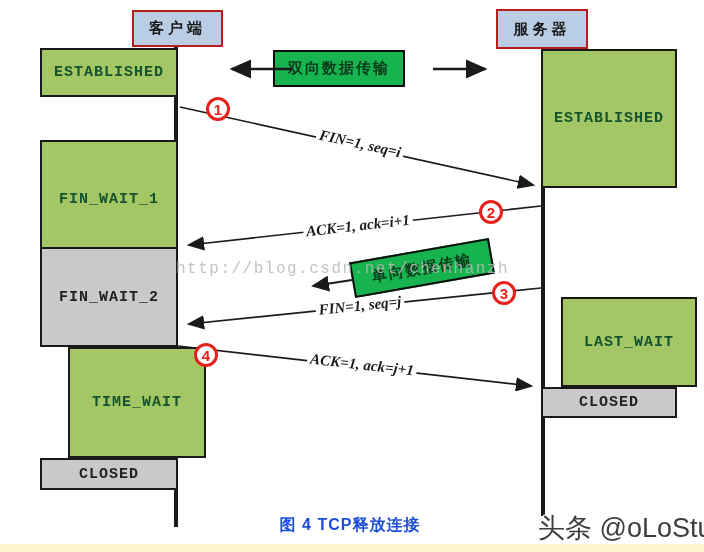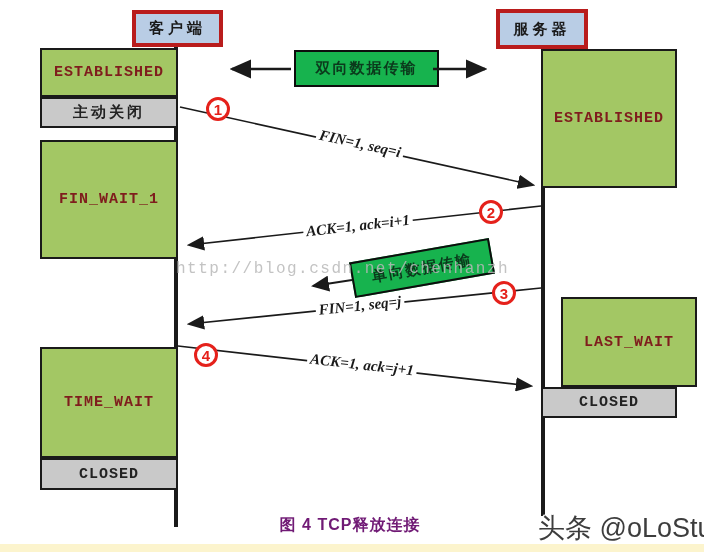--- a/index.html
+++ b/index.html
@@ -9,30 +9,30 @@
   }
   
   .timeline { position:absolute; width:4px; background:#1a1a1a; z-index:0; }
   .timeline.client { left:174px; top:44px; height:483px; }
   .timeline.server { left:541px; top:47px; height:469px; }
   
   .block {
     position:absolute; border:2px solid #1a1a1a; z-index:1;
     display:flex; align-items:center; justify-content:center;
     font-family:"Liberation Mono","DejaVu Sans Mono",monospace;
-    font-weight:bold; font-size:15px; color:#7f1d1d; letter-spacing:1px;
+    font-weight:bold; font-size:15px; color:#14532d; letter-spacing:1px;
   }
   .block.green { background:#a3c764; }
   .block.gray  { background:#c9c9c9; color:#222222; }
   .block.cjk   { font-family:"Liberation Sans",sans-serif; letter-spacing:3px; font-size:15px; }
   .col-client { left:40px; width:138px; }
   .col-server { left:541px; width:136px; }
   
   .header-box {
-    position:absolute; background:#b9cde5; border:4px solid #b91c1c; z-index:3;
+    position:absolute; background:#b9cde5; border:2px solid #b91c1c; z-index:3;
     display:flex; align-items:center; justify-content:center;
     font-size:15px; font-weight:bold; color:#1a1a1a; letter-spacing:4px;
   }
   
   .transfer-box {
     position:absolute; background:#17b34e; border:2px solid #0d0d0d; z-index:2;
     display:flex; align-items:center; justify-content:center;
     font-size:15px; font-weight:bold; color:#0b3a1c; letter-spacing:2px;
   }
   .transfer-box.uni { transform:rotate(-10deg); }
@@ -47,21 +47,21 @@
   
   .step-circle {
     position:absolute; z-index:4; width:24px; height:24px; border-radius:50%;
     border:3px solid #e5211b; background:#ffffff; color:#e5211b;
     display:flex; align-items:center; justify-content:center;
     font-size:15px; font-weight:bold; font-family:"Liberation Sans",sans-serif;
   }
   
   .caption {
     position:absolute; left:240px; top:515px; width:220px; z-index:3;
-    text-align:center; font-size:16px; font-weight:bold; color:#701a75; letter-spacing:1px;
+    text-align:center; font-size:16px; font-weight:bold; color:#1d4ed8; letter-spacing:1px;
   }
   
   .wm-url {
     position:absolute; left:176px; top:260px; width:382px; height:20px; overflow:hidden;
     z-index:5; white-space:nowrap; font-family:"Liberation Mono","DejaVu Sans Mono",monospace;
     font-size:16px; letter-spacing:1.5px; color:rgba(185,185,185,0.85);
   }
   .wm-credit {
     position:absolute; left:538px; top:510px; z-index:6; white-space:nowrap;
     font-size:27px; color:rgba(45,45,45,0.92);
@@ -74,30 +74,30 @@
 
 <div class="canvas">
 
   <div class="timeline client"></div>
   <div class="timeline server"></div>
 
   <div class="header-box" style="left:132px; top:10px; width:91px; height:37px;">客户端</div>
   <div class="header-box" style="left:496px; top:9px; width:92px; height:40px;text-align:center;">服务器</div>
 
   <div class="block green col-client" style="top:48px;  height:49px;">ESTABLISHED</div>
-  <div class="block gray  col-client cjk" style="top:97px;  height:31px;">主动关闭</div>
   <div class="block green col-client" style="top:140px; height:119px;">FIN_WAIT_1</div>
-  <div class="block green col-client" style="top:347px; height:111px;">TIME_WAIT</div>
+  <div class="block gray  col-client" style="top:247px; height:100px;">FIN_WAIT_2</div>
+  <div class="block green col-client" style="top:347px; height:111px;margin-left:28px;">TIME_WAIT</div>
   <div class="block gray  col-client" style="top:458px; height:32px;">CLOSED</div>
 
   <div class="block green col-server" style="top:49px;  height:139px;">ESTABLISHED</div>
   <div class="block green col-server" style="top:297px; height:90px;margin-left:20px;">LAST_WAIT</div>
   <div class="block gray  col-server" style="top:387px; height:31px;">CLOSED</div>
 
-  <div class="transfer-box" style="left:294px; top:50px; width:145px; height:37px;font-family:Liberation Serif, serif;">双向数据传输</div>
+  <div class="transfer-box" style="left:273px; top:50px; width:132px; height:37px;font-family:Liberation Serif, serif;">双向数据传输</div>
   <div class="transfer-box uni" style="left:351px; top:250px; width:142px; height:36px;">单向数据传输</div>
 
   <svg class="arrows" width="704" height="552">
     <defs>
       <marker id="ah" markerWidth="11" markerHeight="9" refX="9.5" refY="4.5" orient="auto">
         <path d="M0,0 L11,4.5 L0,9 z" fill="#1a1a1a"></path>
       </marker>
       <marker id="ahBig" markerWidth="9" markerHeight="8" refX="8" refY="4" orient="auto">
         <path d="M0,0 L9,4 L0,8 z" fill="#1a1a1a"></path>
       </marker>

